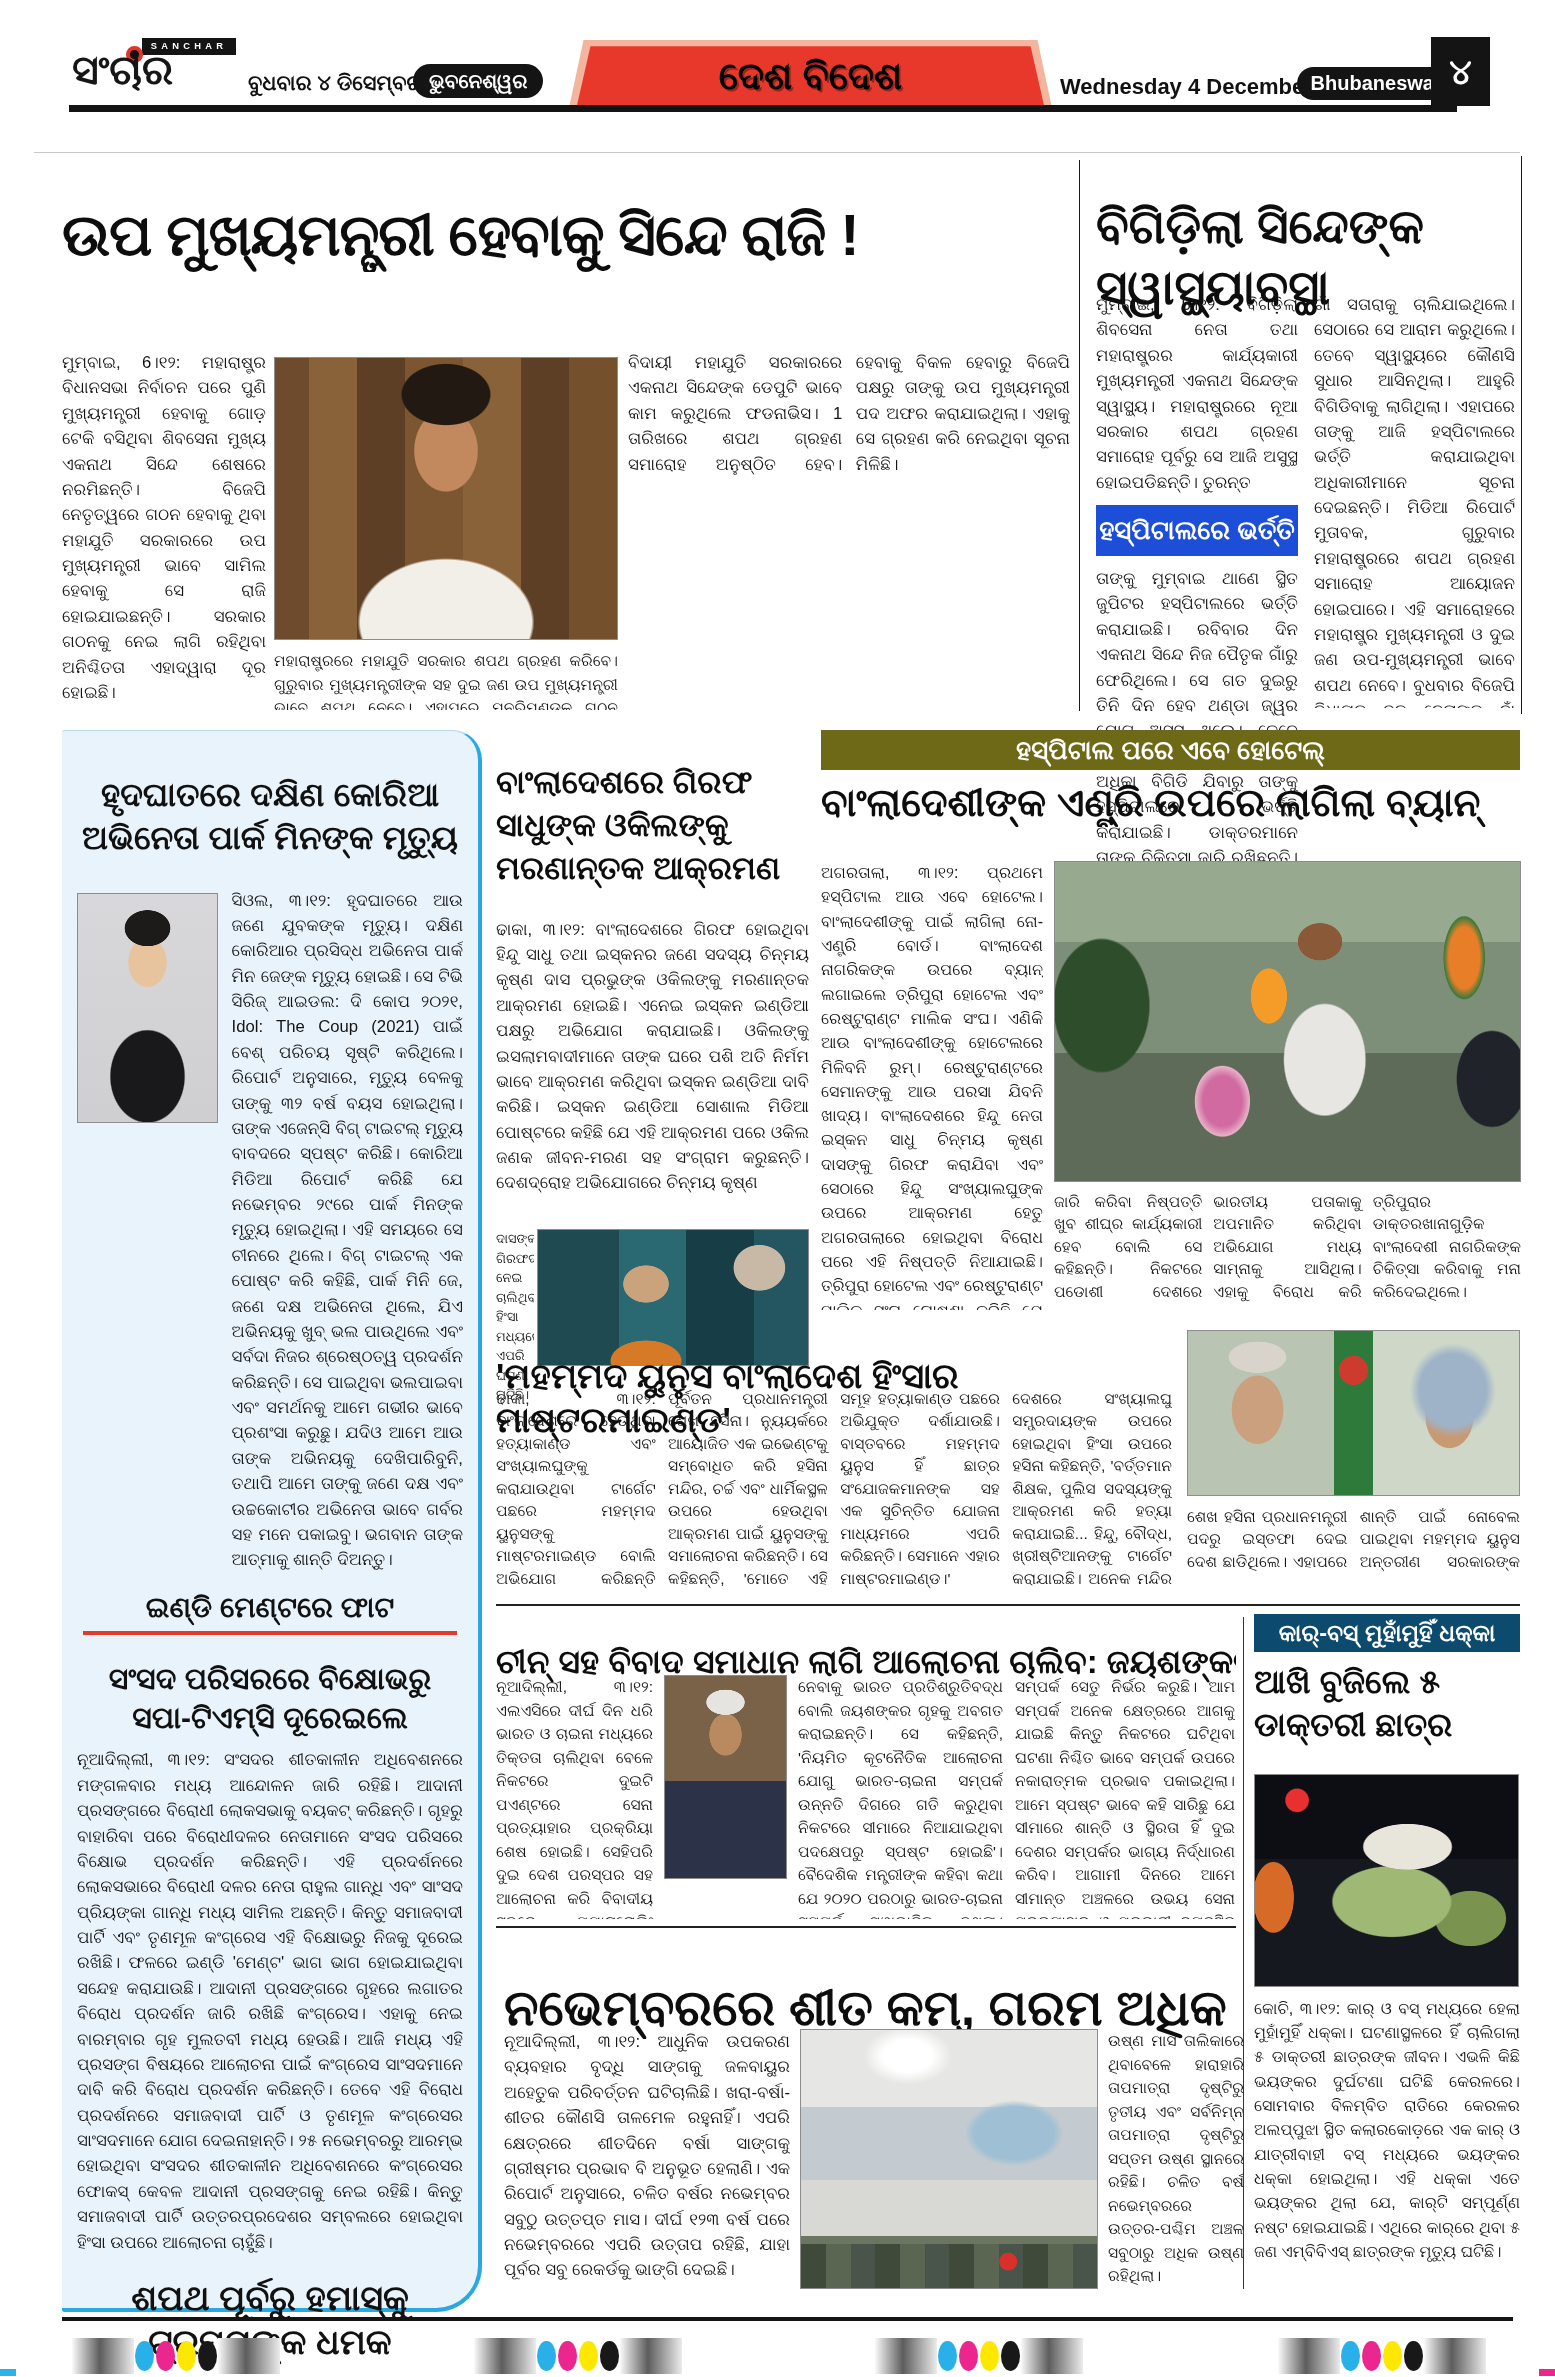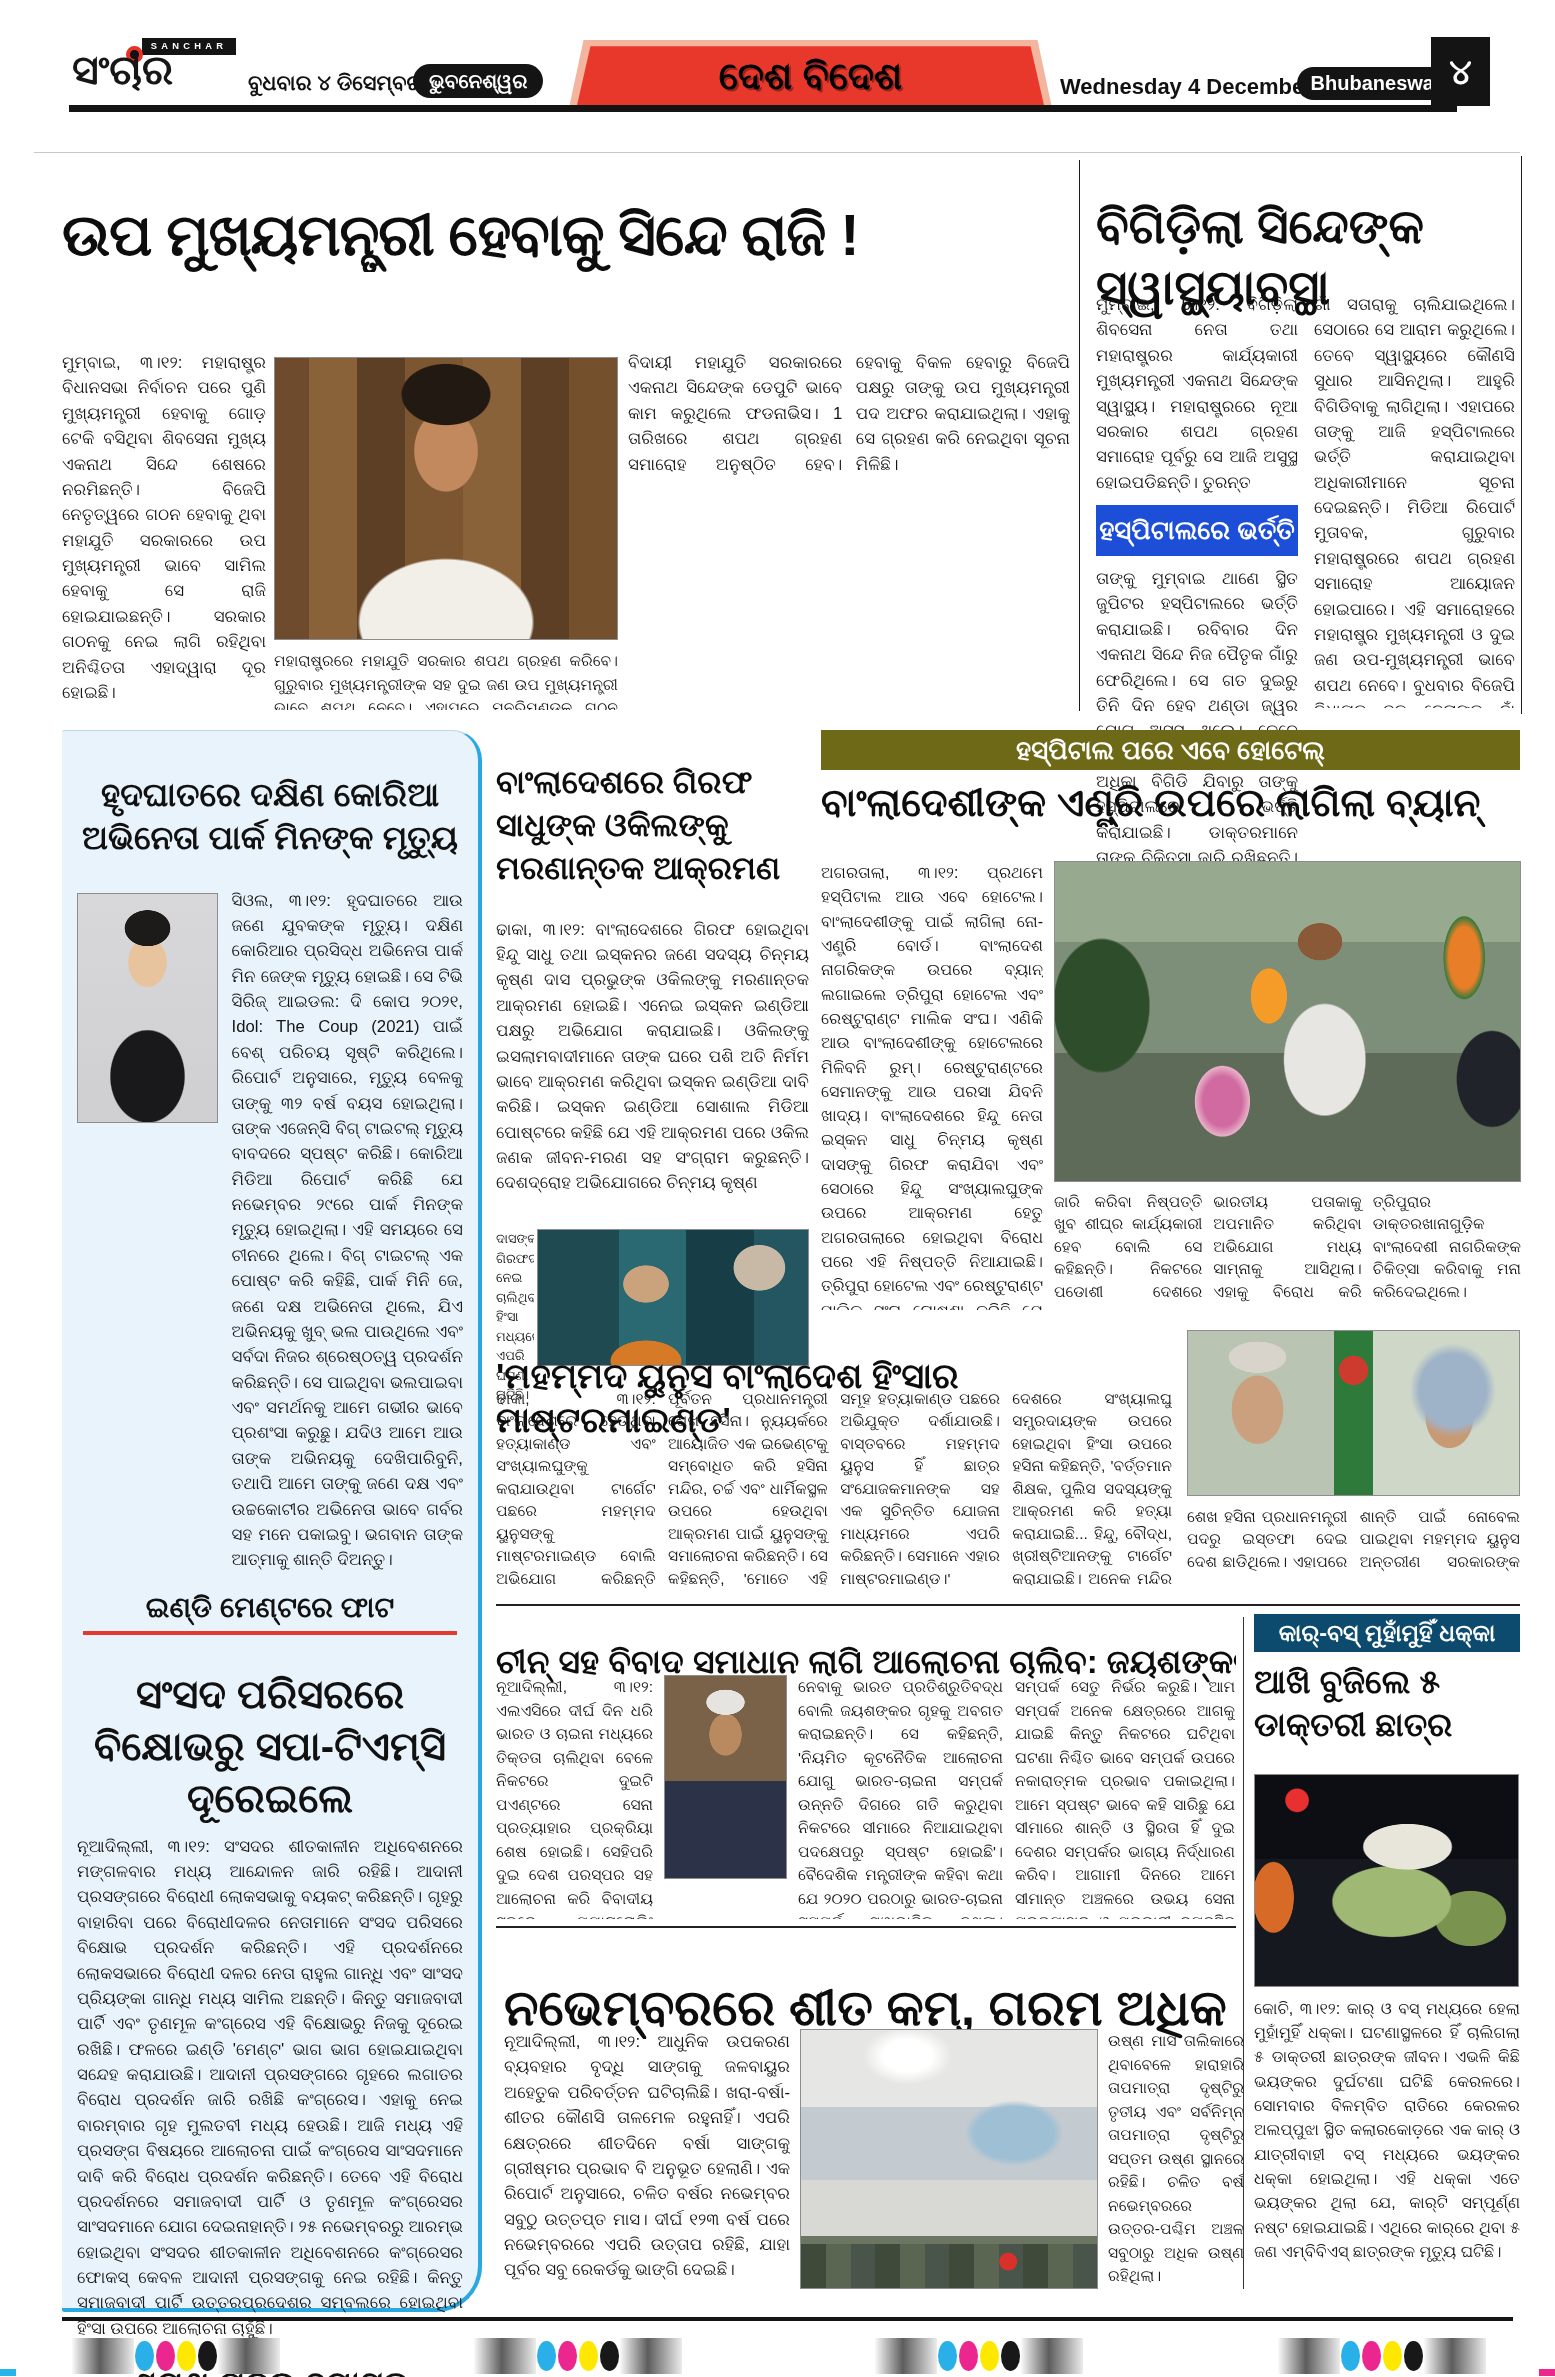--- a/index.html
+++ b/index.html
@@ -97,21 +97,21 @@
   .red-inset{margin:10px 0;background:#1d4ed8;color:#fff;font-size:26px;font-weight:800;text-align:center;padding:10px 2.5px;}
 
   
   #blue-panel{position:absolute;left:62px;top:730px;width:420px;height:1582px;background:#e9f3fb;
      border-right:4.3px solid #2aa9e1;border-bottom:4.3px solid #2aa9e1;border-top:1.2px solid #bcd8ea;
      border-radius:2.5px 30px 46px 2.5px;padding:16px 15px;box-sizing:border-box;}
   .k-hl{font-size:33px;font-weight:800;text-align:center;line-height:1.3;}
   .k-body{margin-top:11px;}
   .kicker{margin-top:18.6px;text-align:center;font-size:28.5px;font-weight:800;}
   .kicker-rule{height:3.1px;background:#e23a2c;margin:6.2px auto 12.4px;width:97%;}
-  .p-hl{font-size:40px;font-weight:800;text-align:center;line-height:1.3;margin-bottom:10px;}
+  .p-hl{font-size:30px;font-weight:800;text-align:center;line-height:1.3;margin-bottom:10px;}
   .t-hl{font-size:35px;font-weight:800;text-align:center;line-height:1.25;margin:21px 0 8.7px;}
 
   
   #art-sadhu{position:absolute;left:496px;top:734px;width:313px;height:578px;}
   #art-sadhu .hl{font-size:32px;line-height:1.35;}
   .sadhu-body{margin-top:10px;height:309px;}
   .sadhu-flex{display:flex;margin-top:3.7px;}
   .sadhu-side{width:38px;font-size:13px;line-height:1.5;overflow:hidden;margin-right:2.5px;text-align:justify;}
 
   #art-ban{position:absolute;left:821px;top:730px;width:699px;height:582px;}
@@ -173,21 +173,21 @@
     </div>
     <div class="date-en">Wednesday 4 December 2024</div>
     <div class="pill pill-en">Bhubaneswar</div>
     <div class="page-num">୪</div>
     <div class="masthead-rule"></div>
     <div class="under-rule"></div>
   </header>
 
   <section id="art-shinde">
     <h1 class="hl">ଉପ ମୁଖ୍ୟମନ୍ତ୍ରୀ ହେବାକୁ ସିନ୍ଦେ ରାଜି !</h1>
-    <div class="body-text sh-col-left">ମୁମ୍ବାଇ, ୩।୧୨: ମହାରାଷ୍ଟ୍ର ବିଧାନସଭା ନିର୍ବାଚନ ପରେ ପୁଣି ମୁଖ୍ୟମନ୍ତ୍ରୀ ହେବାକୁ ଗୋଡ଼ ଟେକି ବସିଥିବା ଶିବସେନା ମୁଖ୍ୟ ଏକନାଥ ସିନ୍ଦେ ଶେଷରେ ନରମିଛନ୍ତି। ବିଜେପି ନେତୃତ୍ୱରେ ଗଠନ ହେବାକୁ ଥିବା ମହାଯୁତି ସରକାରରେ ଉପ ମୁଖ୍ୟମନ୍ତ୍ରୀ ଭାବେ ସାମିଲ ହେବାକୁ ସେ ରାଜି ହୋଇଯାଇଛନ୍ତି। ସରକାର ଗଠନକୁ ନେଇ ଲାଗି ରହିଥିବା ଅନିଶ୍ଚିତତା ଏହାଦ୍ୱାରା ଦୂର ହୋଇଛି।</div>
+    <div class="body-text sh-col-left">ମୁମ୍ବାଇ, 6।୧୨: ମହାରାଷ୍ଟ୍ର ବିଧାନସଭା ନିର୍ବାଚନ ପରେ ପୁଣି ମୁଖ୍ୟମନ୍ତ୍ରୀ ହେବାକୁ ଗୋଡ଼ ଟେକି ବସିଥିବା ଶିବସେନା ମୁଖ୍ୟ ଏକନାଥ ସିନ୍ଦେ ଶେଷରେ ନରମିଛନ୍ତି। ବିଜେପି ନେତୃତ୍ୱରେ ଗଠନ ହେବାକୁ ଥିବା ମହାଯୁତି ସରକାରରେ ଉପ ମୁଖ୍ୟମନ୍ତ୍ରୀ ଭାବେ ସାମିଲ ହେବାକୁ ସେ ରାଜି ହୋଇଯାଇଛନ୍ତି। ସରକାର ଗଠନକୁ ନେଇ ଲାଗି ରହିଥିବା ଅନିଶ୍ଚିତତା ଏହାଦ୍ୱାରା ଦୂର ହୋଇଛି।</div>
     <div class="ph ph-shinde"></div>
     <div class="body-text sh-under" style="font-size:15.5px">ମହାରାଷ୍ଟ୍ରରେ ମହାଯୁତି ସରକାର ଶପଥ ଗ୍ରହଣ କରିବେ। ଗୁରୁବାର ମୁଖ୍ୟମନ୍ତ୍ରୀଙ୍କ ସହ ଦୁଇ ଜଣ ଉପ ମୁଖ୍ୟମନ୍ତ୍ରୀ ଭାବେ ଶପଥ ନେବେ। ଏହାପରେ ମନ୍ତ୍ରିମଣ୍ଡଳ ଗଠନ କରାଯିବ ବୋଲି ଜଣାପଡ଼ିଛି। ସୂତ୍ର ଅନୁସାରେ, ବିଜେପିର ଦେବେନ୍ଦ୍ର ଫଡନାଭିସ ପୁଣିଥରେ ମହାରାଷ୍ଟ୍ର ମୁଖ୍ୟମନ୍ତ୍ରୀ ପଦକୁ ଫେରିବେ। ଅଜିତ ପାୱାରଙ୍କୁ ଧରି ବିଜେପି ସରକାର ଗଠନ କରିବାକୁ ପ୍ରକ୍ରିୟା ଆରମ୍ଭ କରିଥିଲା। ସିନ୍ଦେଙ୍କ ଚାପ ବିଜେପି ଉପରେ କାମ ନଦେବାକୁ ସେ ବାଧ୍ୟ ହୋଇ ମୁମ୍ବାଇ ଫେରିଥିଲେ। ଏହିସହ ସରକାରରେ ସାମିଲ ହେବାକୁ ନିଜର ଆଗ୍ରହ ଦେଖାଇଥିଲେ। ଅଧ୍ୟକ୍ଷ ପଦ ପାଇଁ ମଧ୍ୟ ଚାପ ପକାଉଛି, ହେଲେ ବିଜେପି ଏହାକୁ ଛାଡ଼ିବାକୁ ନାରାଜ। ଅଜିତ ପାୱାରଙ୍କ ଏନସିପି ୯ରୁ ୧୦ଟି ମନ୍ତ୍ରୀ ପଦ ପାଇବ। ଦଳ ନିଜ ପାଖରେ ଅର୍ଥ ବିଭାଗ ରଖିବ। ଜଣେ ବିଧାୟକ ଉପ ବାଚଷ୍ପତି ଭାବେ ମଧ୍ୟ କାର୍ଯ୍ୟ କରିବେ।</div>
     <div class="body-text sh-col-right">ବିଦାୟୀ ମହାଯୁତି ସରକାରରେ ଏକନାଥ ସିନ୍ଦେଙ୍କ ଡେପୁଟି ଭାବେ କାମ କରୁଥିଲେ ଫଡନାଭିସ। 1 ତାରିଖରେ ଶପଥ ଗ୍ରହଣ ସମାରୋହ ଅନୁଷ୍ଠିତ ହେବ। ହେବାକୁ ବିକଳ ହେବାରୁ ବିଜେପି ପକ୍ଷରୁ ତାଙ୍କୁ ଉପ ମୁଖ୍ୟମନ୍ତ୍ରୀ ପଦ ଅଫର କରାଯାଇଥିଲା। ଏହାକୁ ସେ ଗ୍ରହଣ କରି ନେଇଥିବା ସୂଚନା ମିଳିଛି।</div>
   </section>
 
   <div id="vr1"></div>
 
   <section id="art-health">
     <h2 class="hl">ବିଗିଡ଼ିଲା ସିନ୍ଦେଙ୍କ ସ୍ୱାସ୍ଥ୍ୟାବସ୍ଥା</h2>
     <div class="hz-left">

